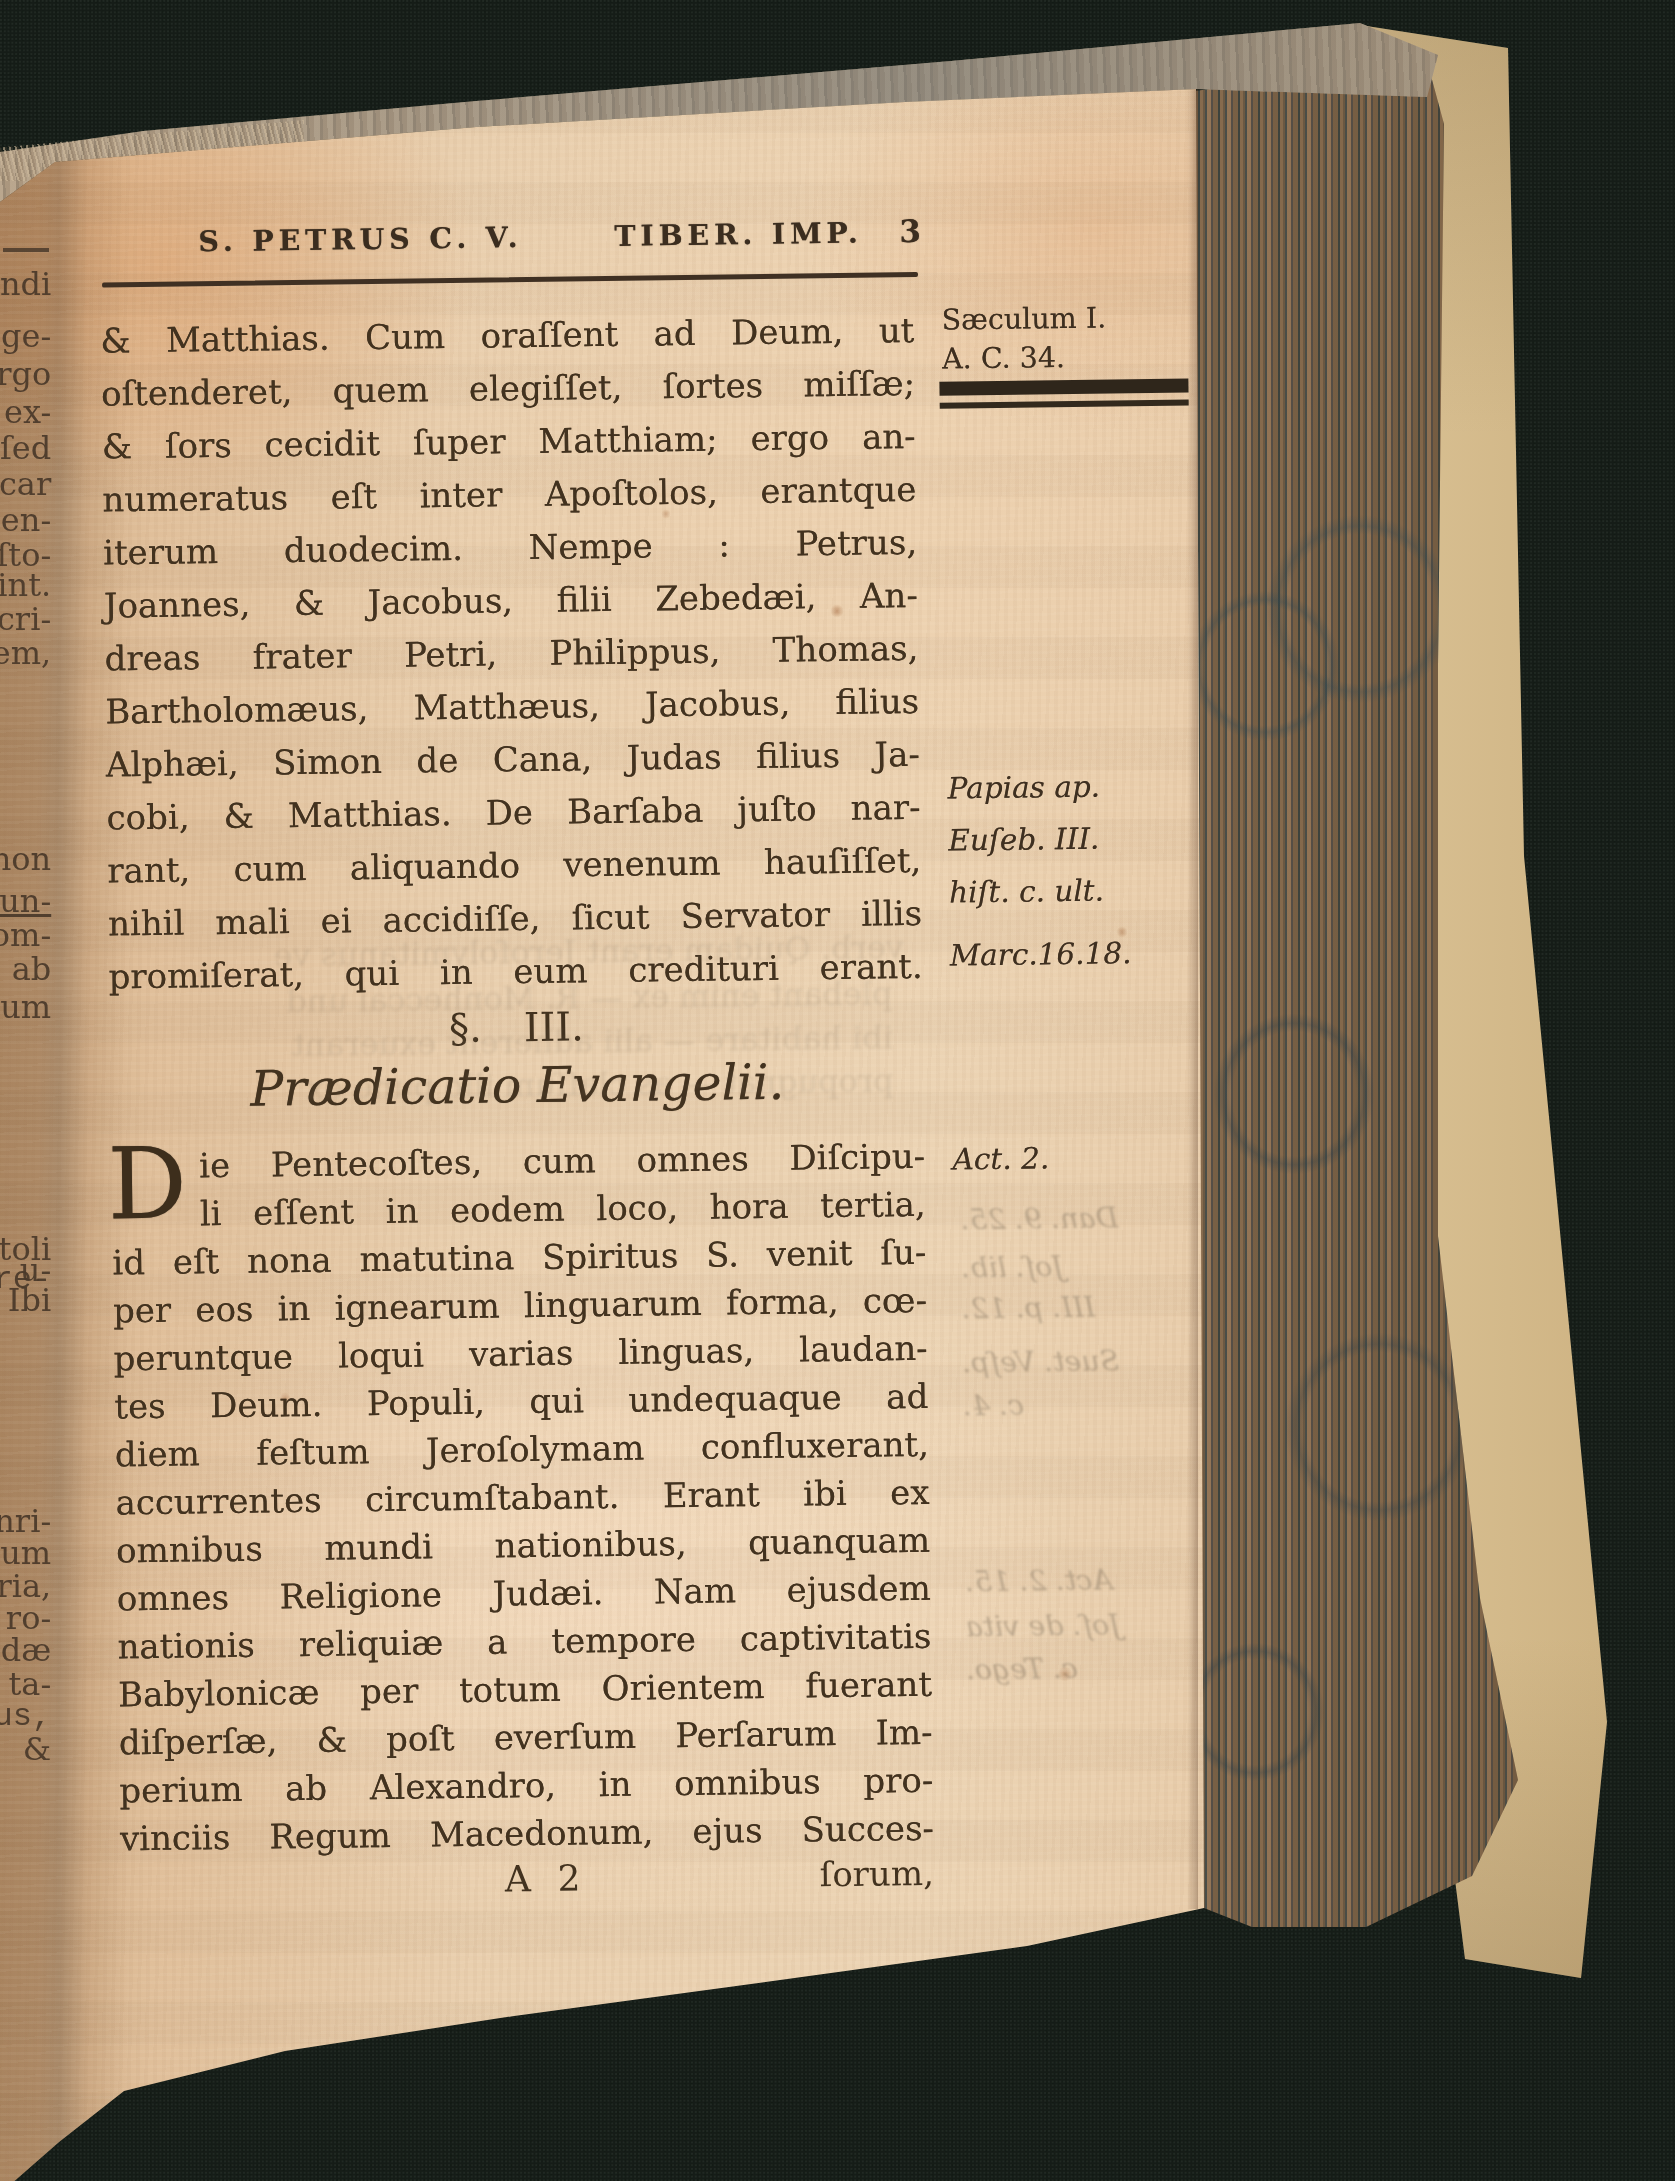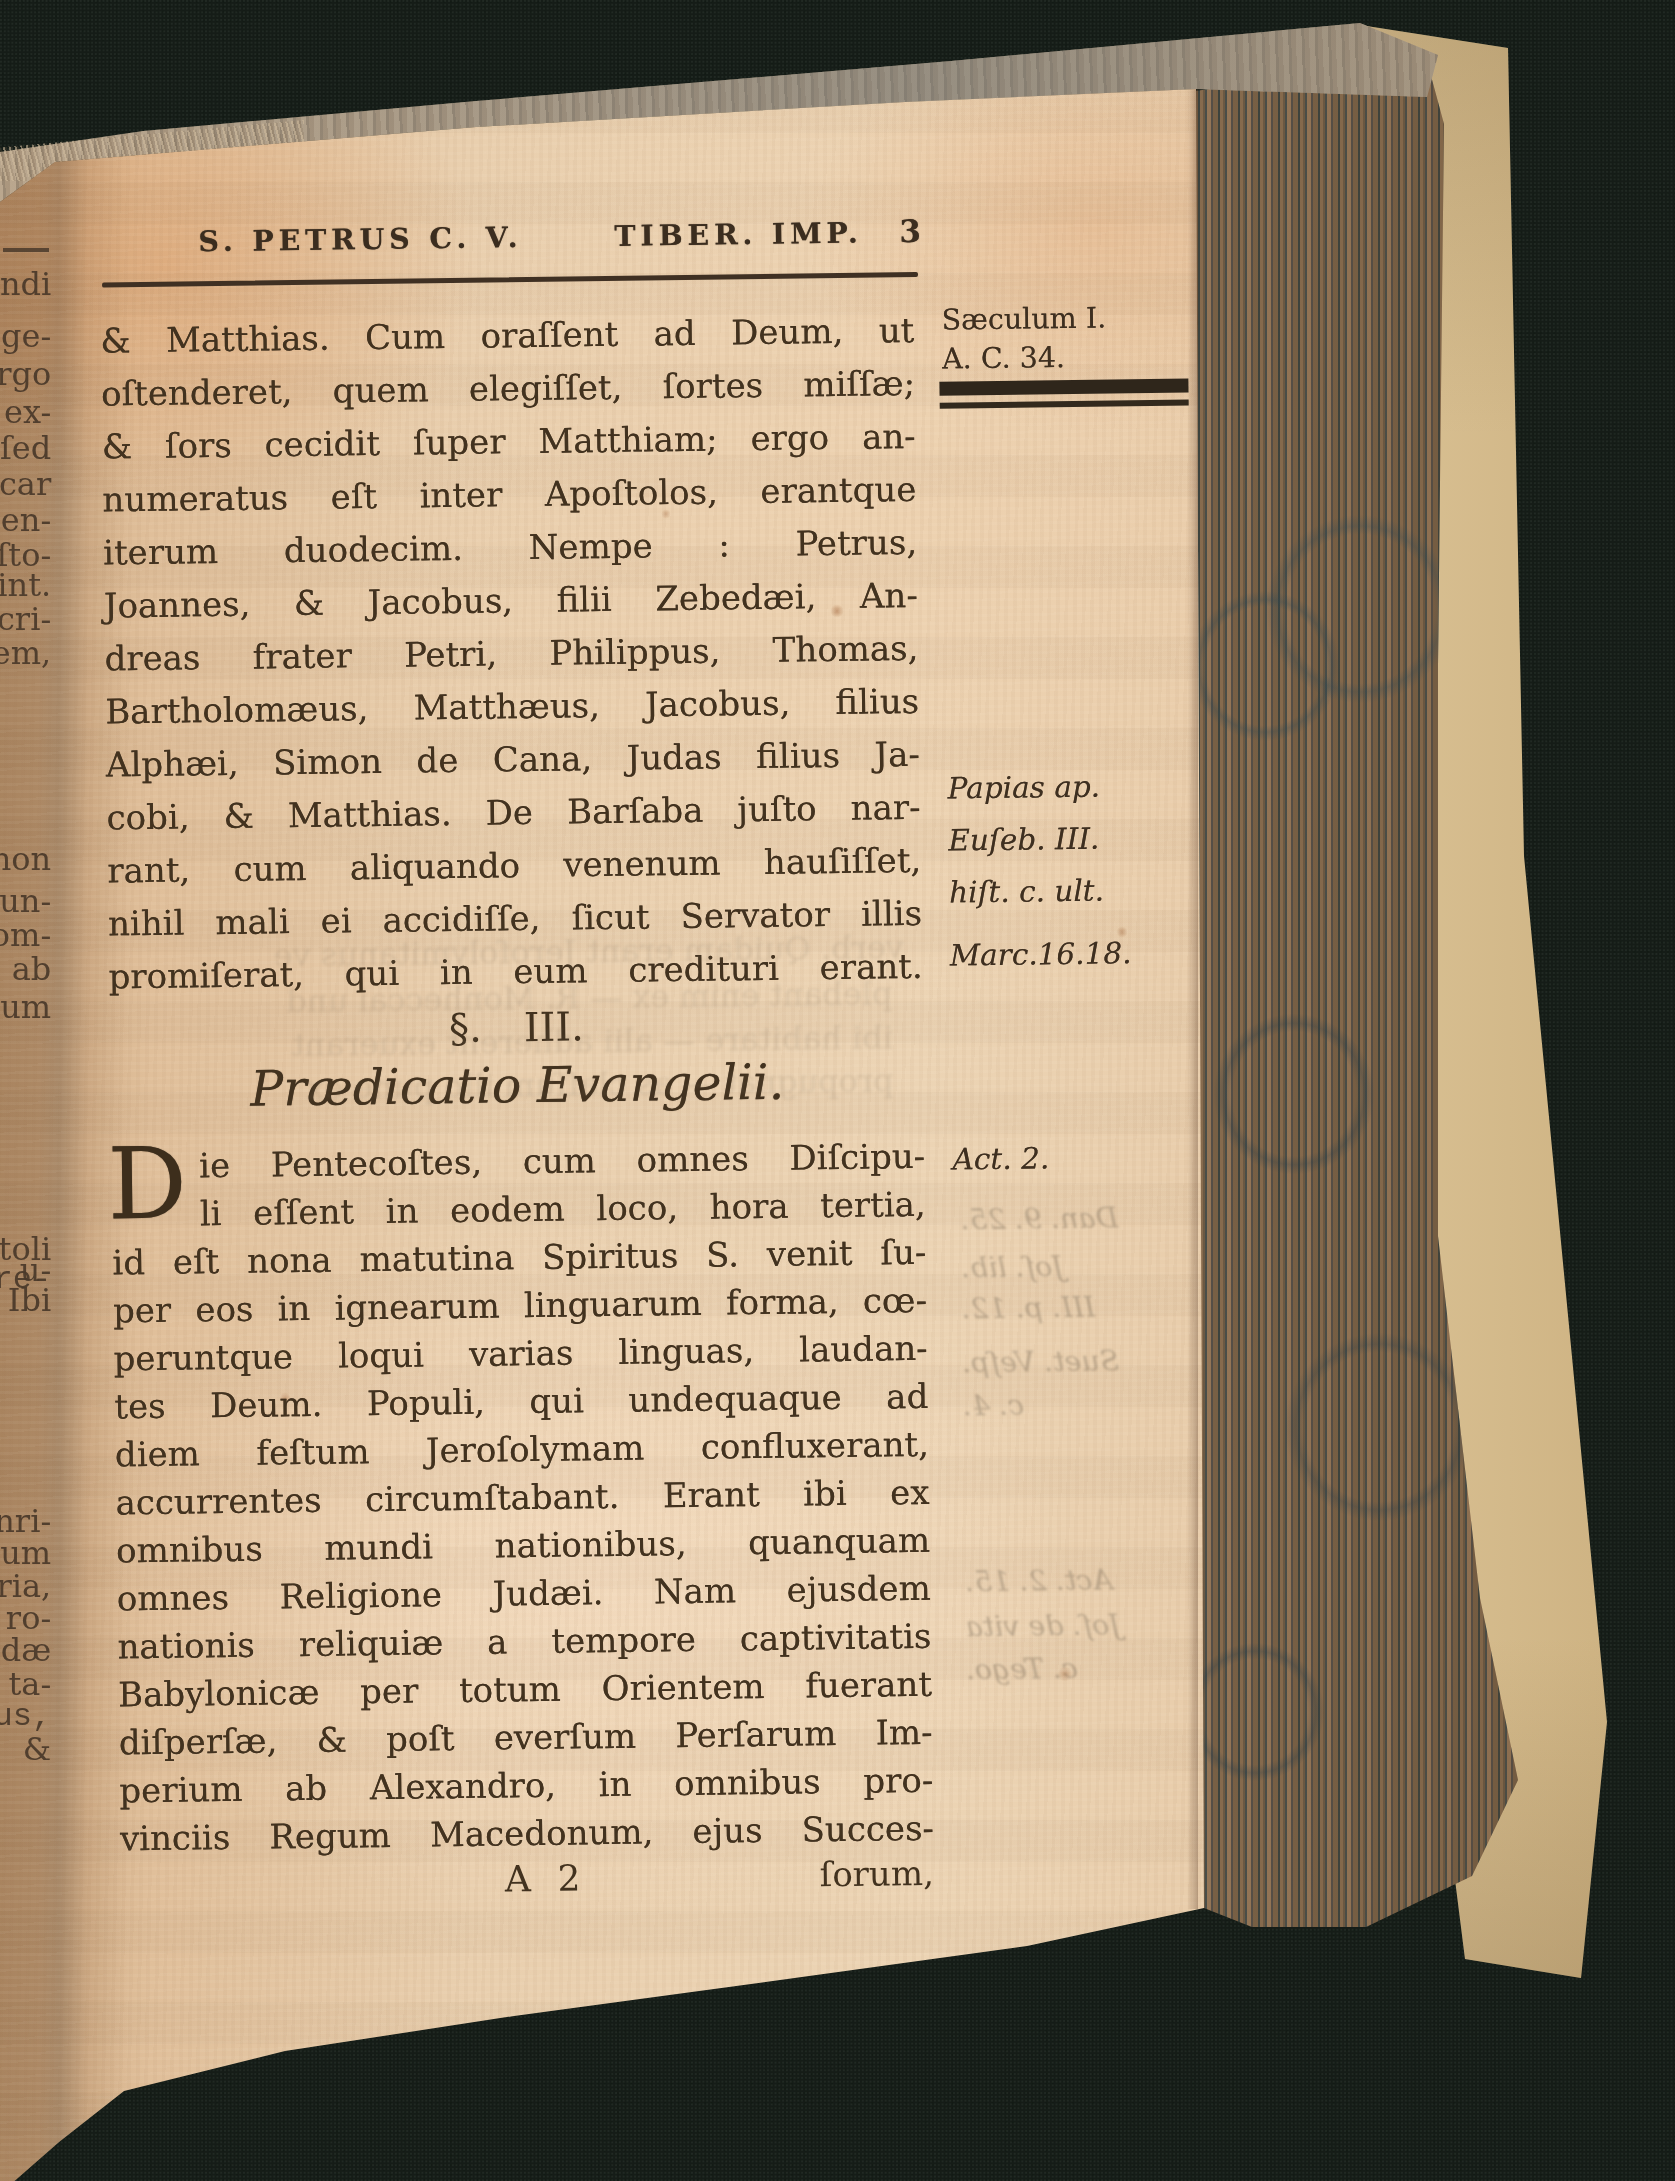--- a/index.html
+++ b/index.html
@@ -131,21 +131,21 @@
       <div class="frag" style="top: 335px;">rgo</div>
       <div class="frag" style="top: 373px;">ex-</div>
       <div class="frag" style="top: 409px;">ſed</div>
       <div class="frag" style="top: 445px;">car</div>
       <div class="frag" style="top: 481px;">en-</div>
       <div class="frag" style="top: 516px;">ſto-</div>
       <div class="frag" style="top: 546px;">int.</div>
       <div class="frag" style="top: 580px;">cri-</div>
       <div class="frag" style="top: 614px;">em,</div>
       <div class="frag" style="top: 820px;">non</div>
-      <div class="frag" style="top: 862px;">un-</div>
+      <div class="frag" style="top: 862px; text-decoration: underline;">un-</div>
       <div class="frag" style="top: 896px;">om-</div>
       <div class="frag" style="top: 930px;">ab</div>
       <div class="frag" style="top: 968px;">um</div>
       <div class="frag" style="top: 1210px;">toli</div>
       <div class="frag" style="top: 1241px; font-family: Liberation Mono, monospace;">re-</div>
       <div class="frag" style="top: 1231px;">u-</div>
       <div class="frag" style="top: 1261px;">Ibi</div>
       <div class="frag" style="top: 1482px;">nri-</div>
       <div class="frag" style="top: 1514px;">um</div>
       <div class="frag" style="top: 1547px;">ria,</div>

